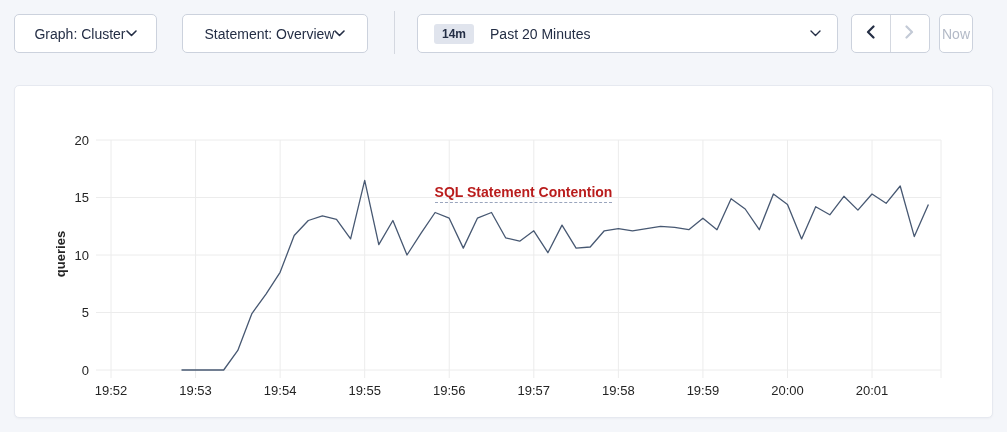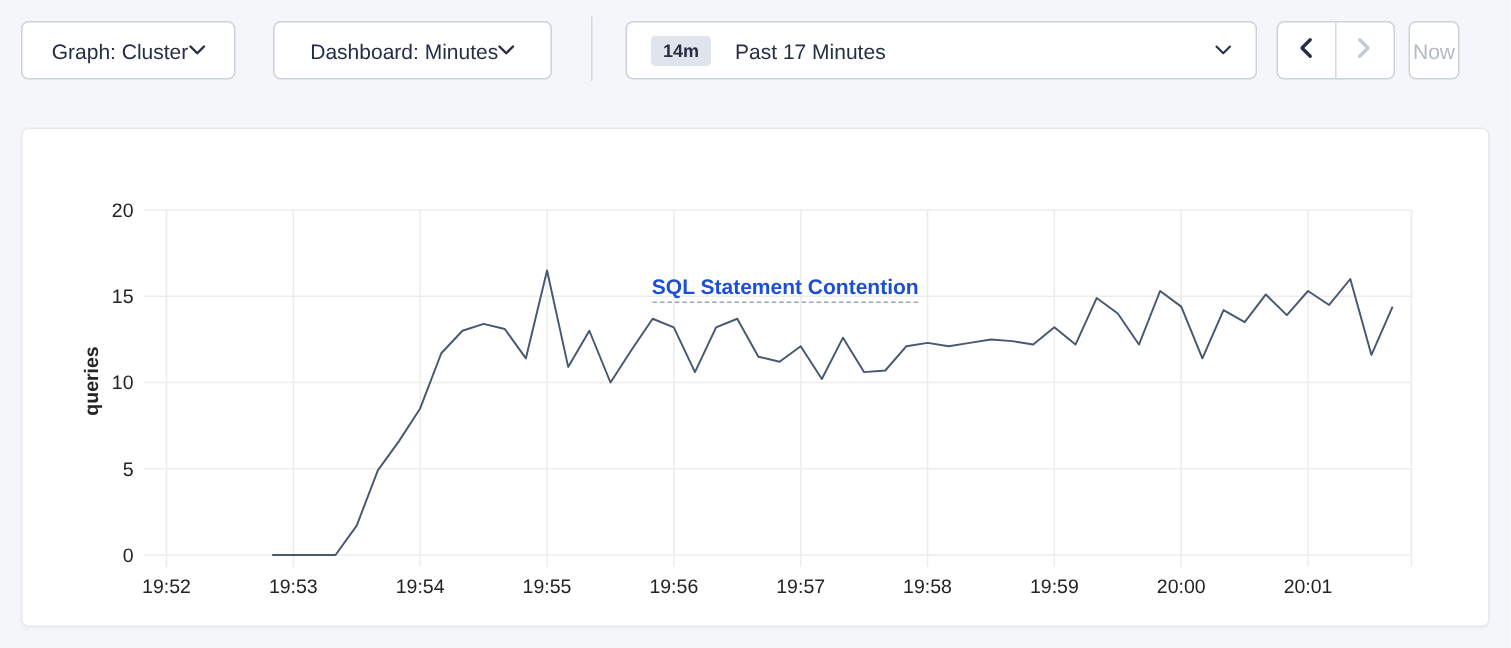--- a/index.html
+++ b/index.html
@@ -70,54 +70,54 @@
     box-shadow: 0 1px 2px rgba(40,50,80,0.04);
   }
   .title-row {
     position: absolute; left: 0; top: 97px; width: 100%;
     text-align: center;
   }
   .chart-title {
     display: inline-block;
     font-size: 14px;
     font-weight: bold;
-    color: #1d4ed8;
+    color: #b91c1c;
     border-bottom: 1px dashed #9aa5bd;
     padding-bottom: 2px;
     cursor: help;
     margin-left: 40px;
   }
   #chart-svg { position: absolute; left: 0; top: 0; }
 </style>
 </head>
 <body>
 
 <div class="ctrl dropdown" id="graph-dd">
   <span>Graph: Cluster</span>
   <span class="chev">
     <svg width="11" height="7" viewBox="0 0 11 7">
         <polyline points="1,1 5.5,5.5 10,1" fill="none" stroke="#242e45" stroke-width="1.6" stroke-linecap="round" stroke-linejoin="round"></polyline>
       </svg>
   </span>
 </div>
 
 <div class="ctrl dropdown" id="dashboard-dd">
-  <span>Dashboard: Minutes</span>
+  <span>Statement: Overview</span>
   <span class="chev">
     <svg width="11" height="7" viewBox="0 0 11 7">
         <polyline points="1,1 5.5,5.5 10,1" fill="none" stroke="#242e45" stroke-width="1.6" stroke-linecap="round" stroke-linejoin="round"></polyline>
       </svg>
   </span>
 </div>
 
 <div class="vdivider"></div>
 
 <div class="ctrl" id="time-selector">
   <span class="badge">14m</span>
-  <span>Past 17 Minutes</span>
+  <span>Past 20 Minutes</span>
   <span class="chev">
     <svg width="11" height="7" viewBox="0 0 11 7">
         <polyline points="1,1 5.5,5.5 10,1" fill="none" stroke="#242e45" stroke-width="1.4" stroke-linecap="round" stroke-linejoin="round"></polyline>
       </svg>
   </span>
 </div>
 
 <div class="ctrl" id="stepper">
   <button class="step-half" id="step-prev">
     <span>

